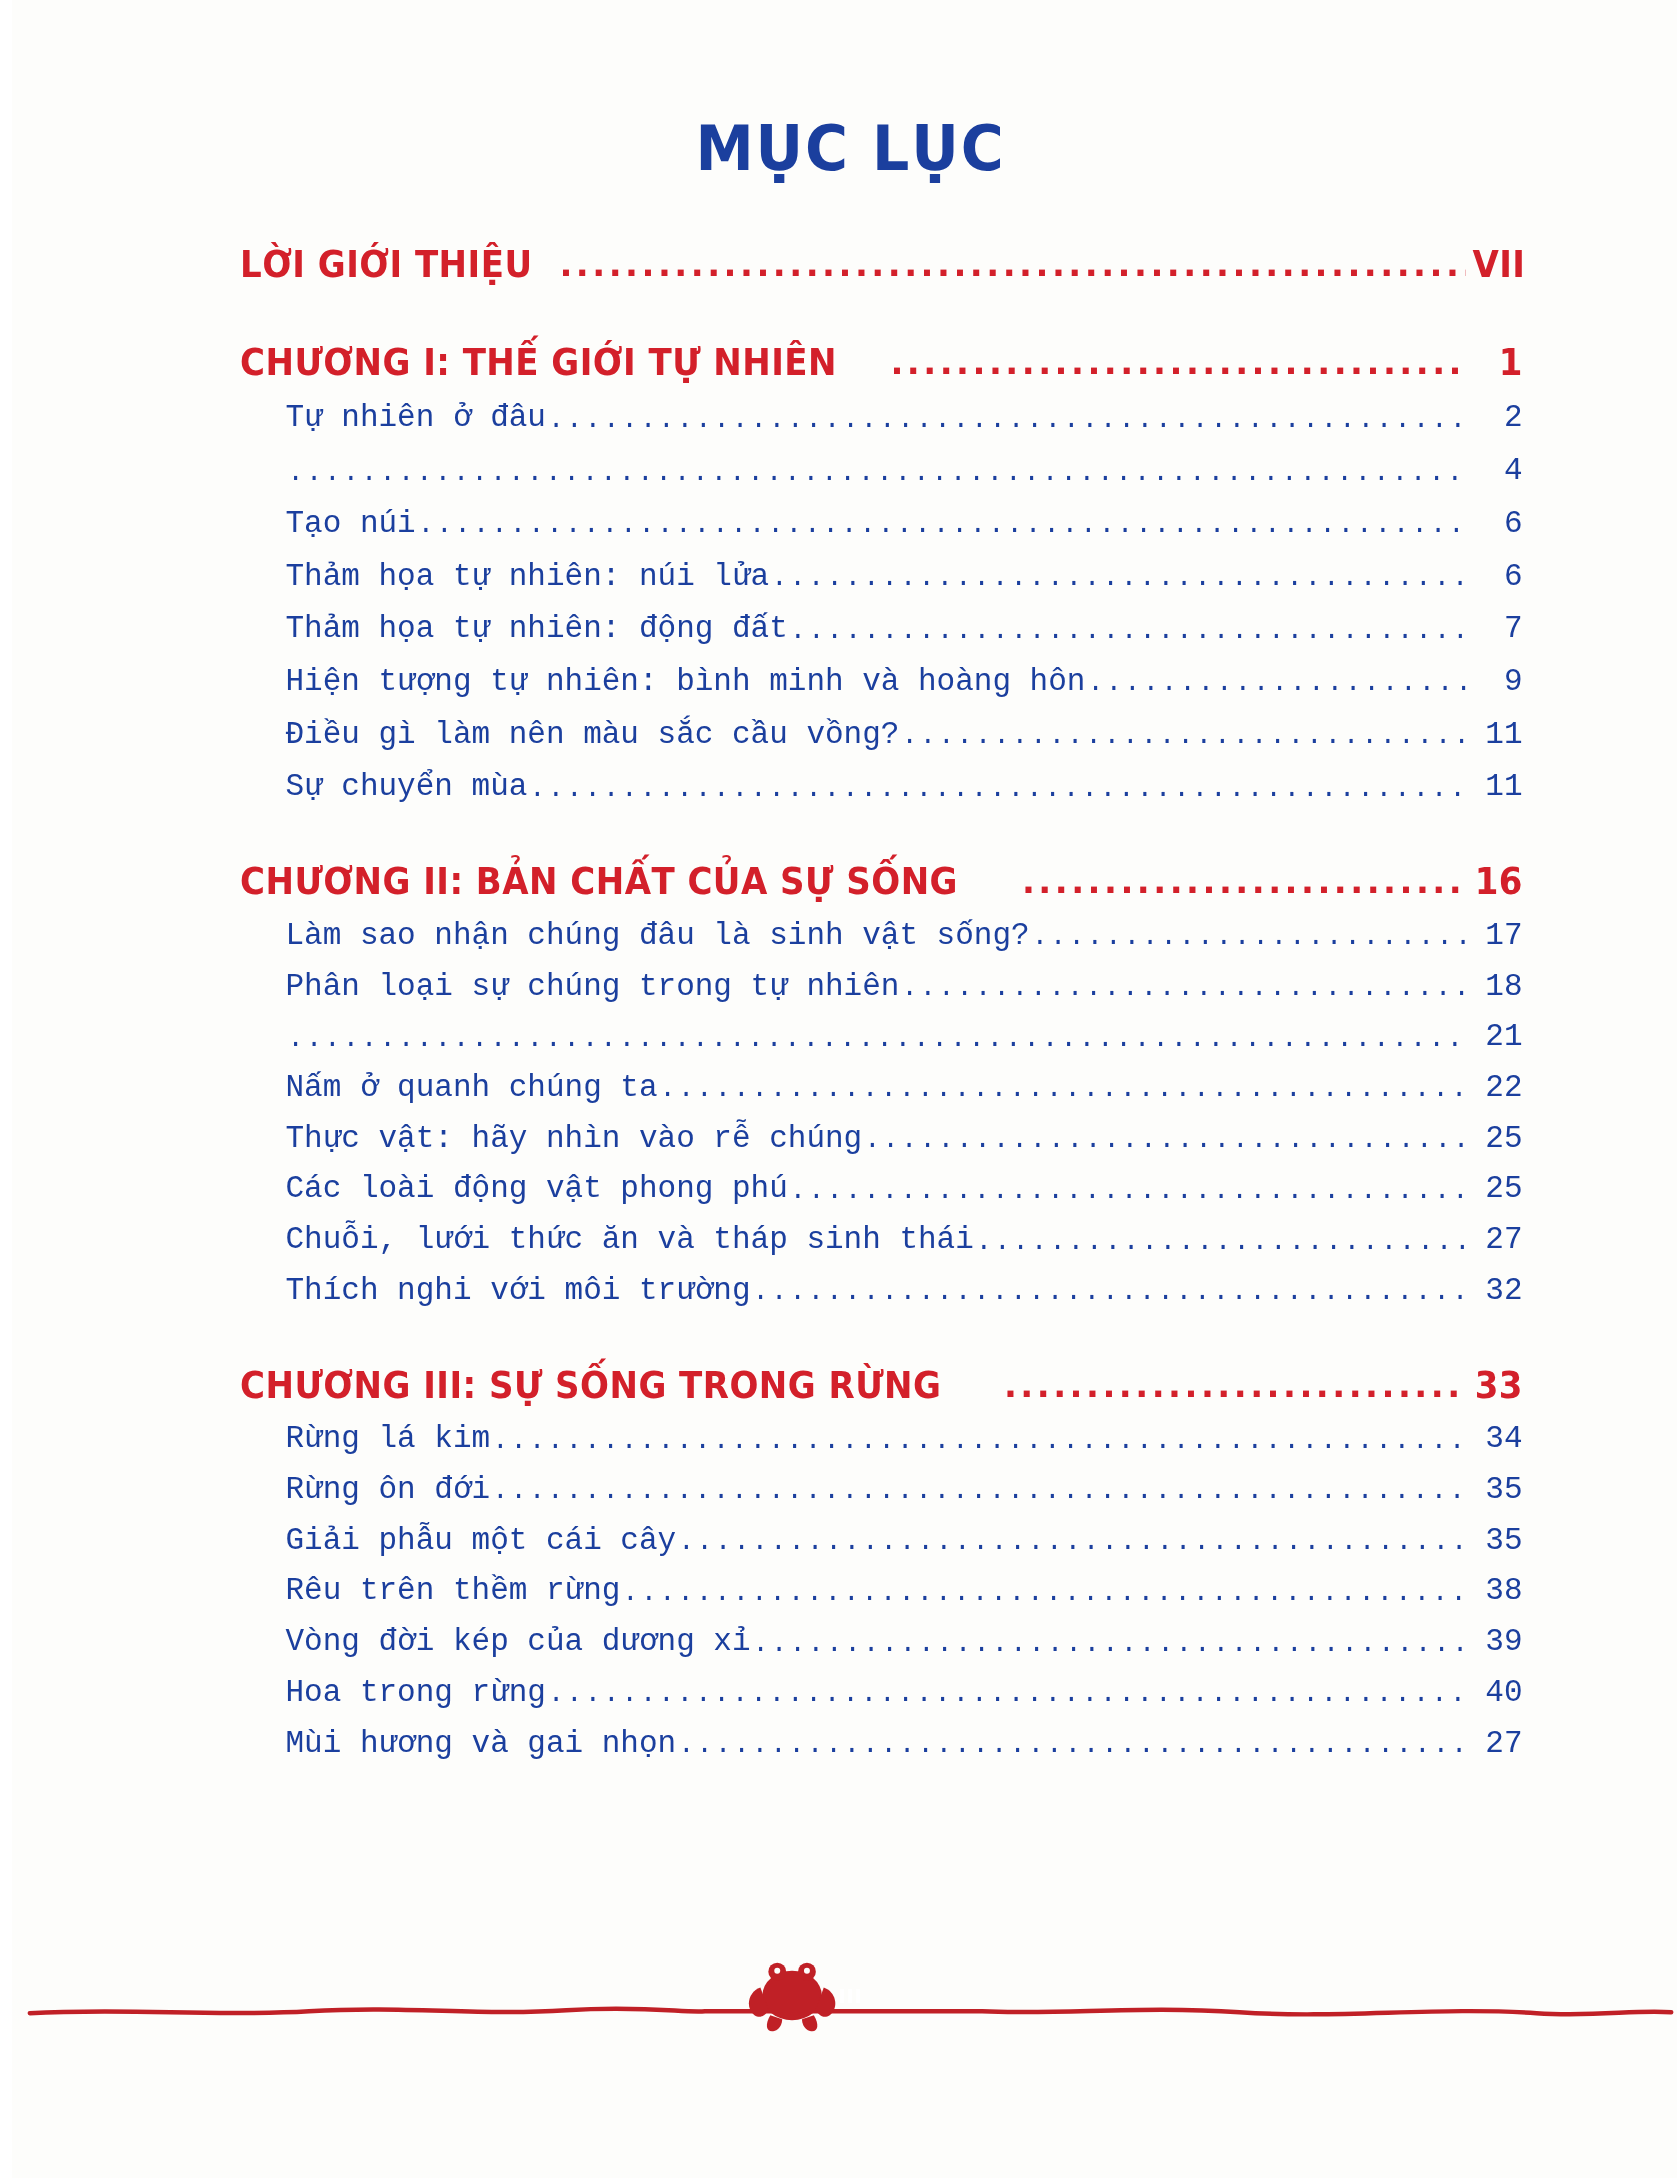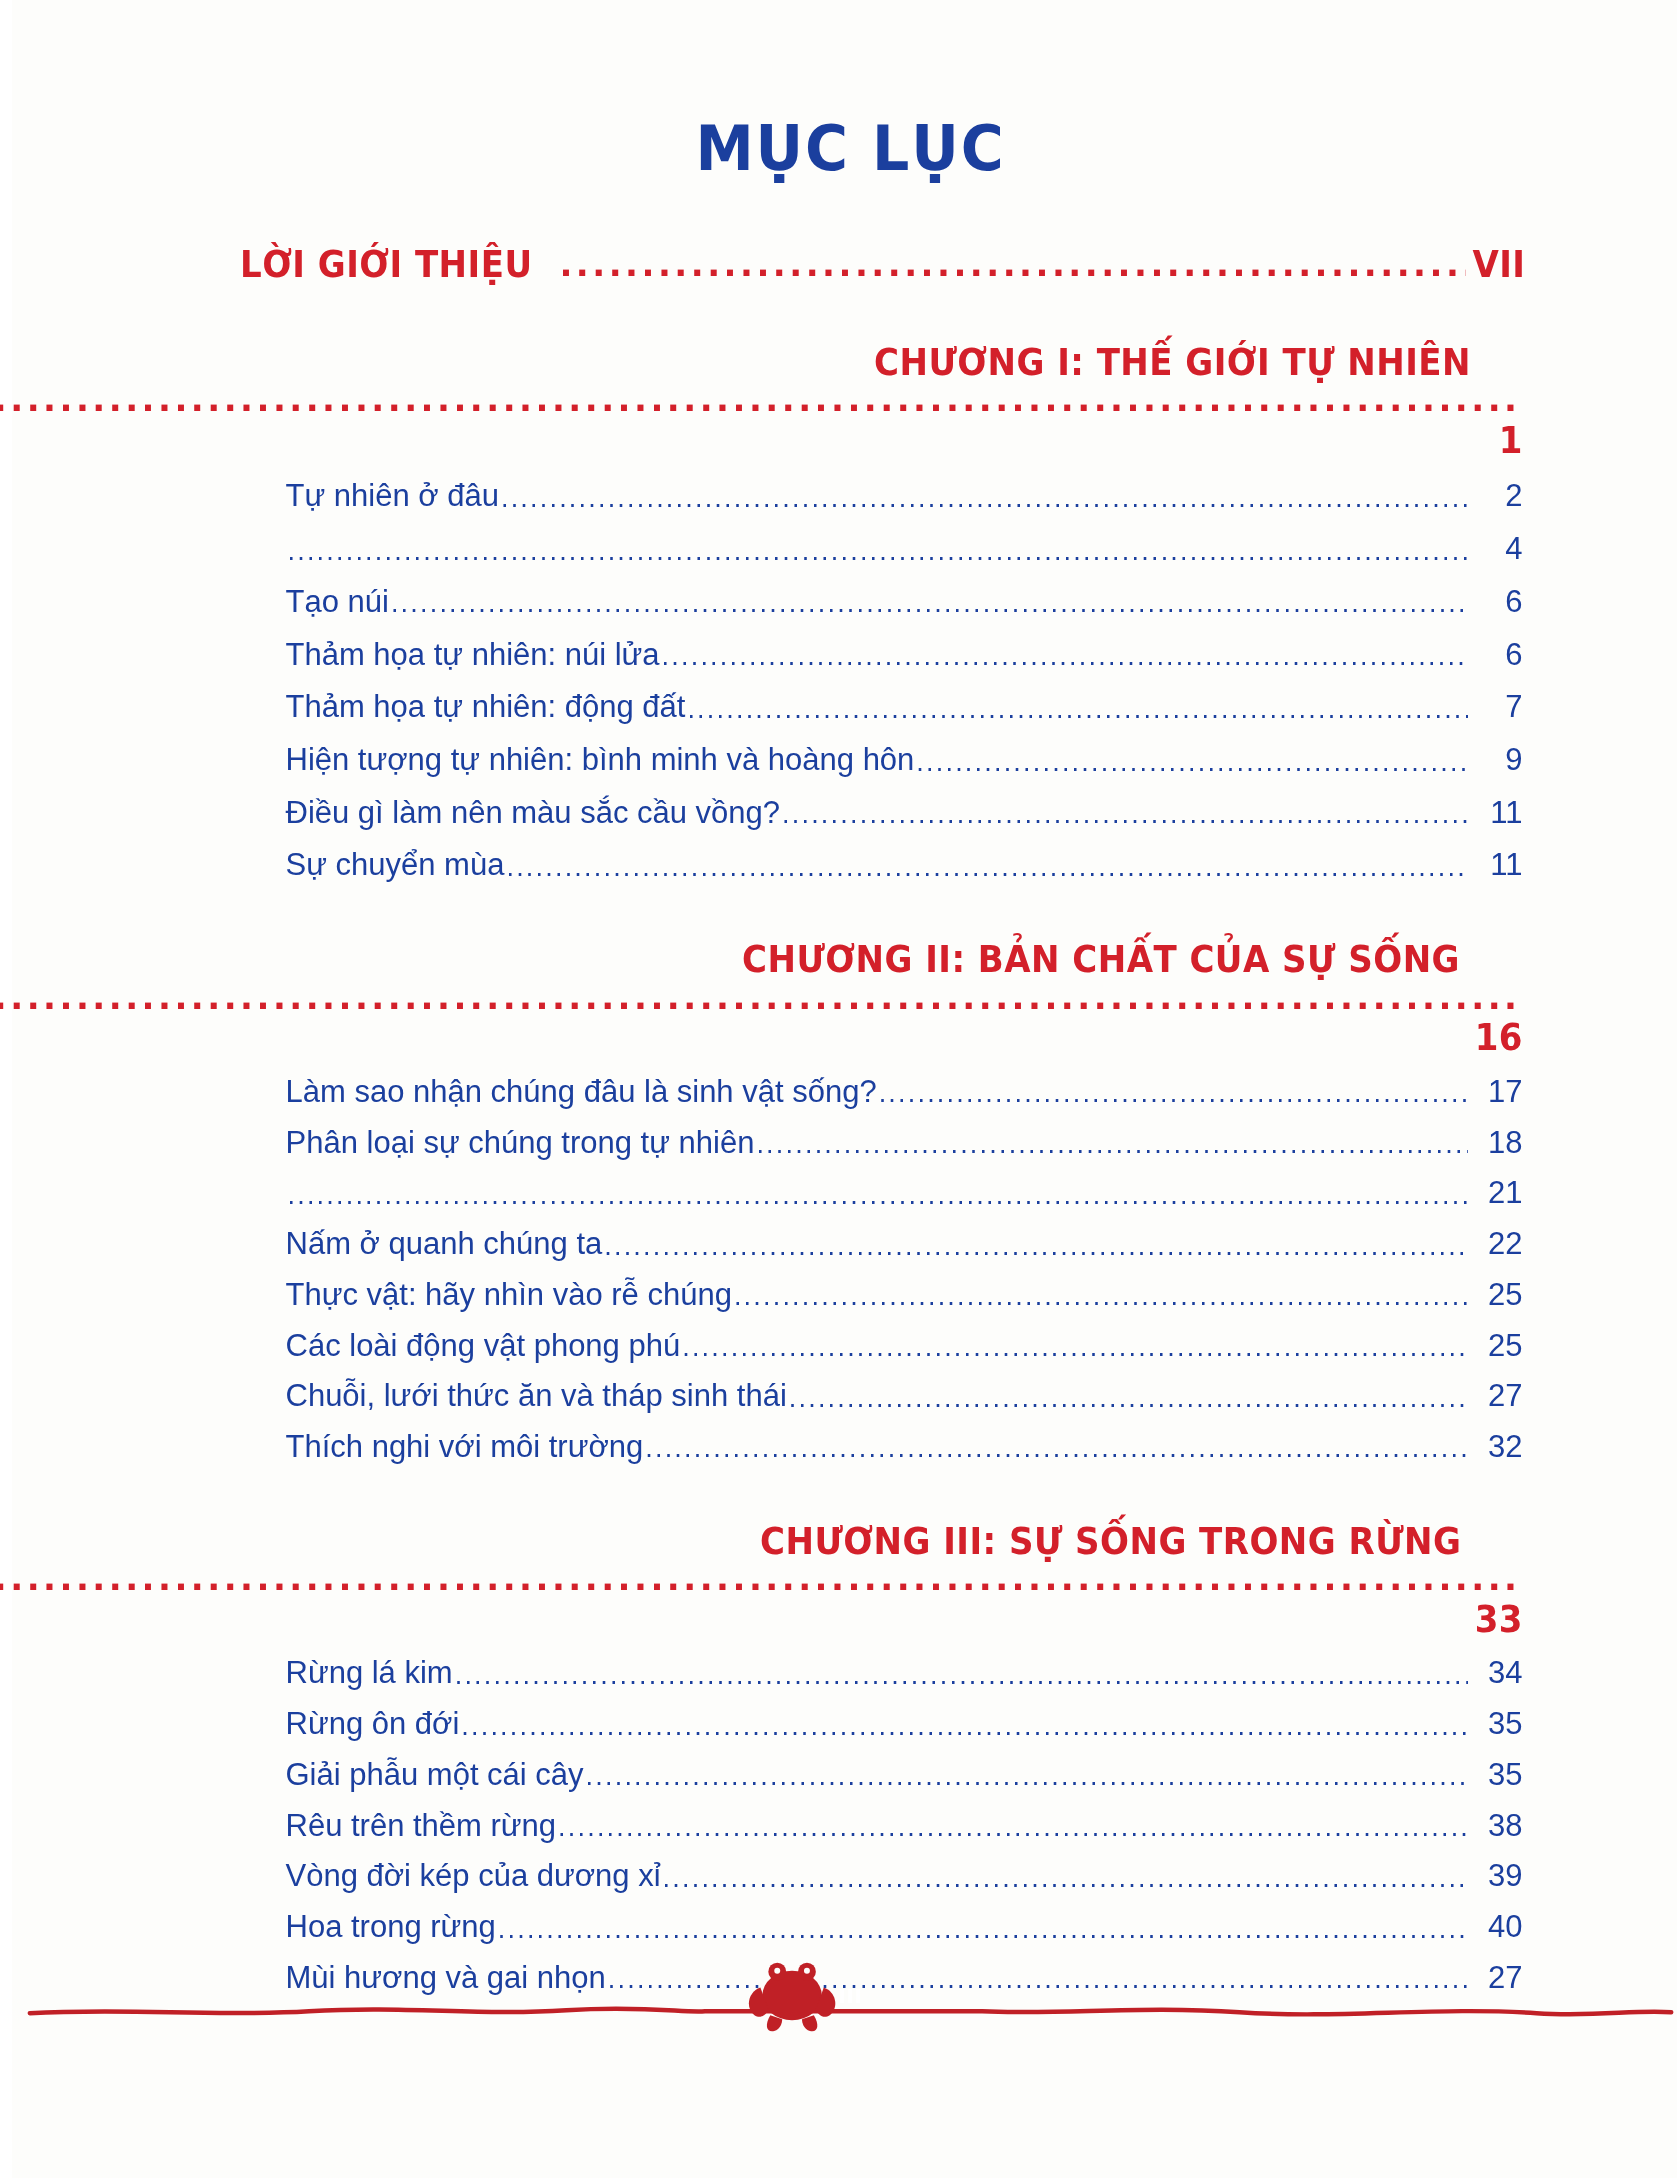--- a/index.html
+++ b/index.html
@@ -84,37 +84,37 @@
   .row.head .dots {
     font-size: 34px;
     letter-spacing: 3.5px;
     position: relative;
     bottom: 2px;
   }
 
   
   .row.sub {
     color: #1b3f9e;
-    font-family: Liberation Sans, sans-serif;
+    font-family: Liberation Mono, monospace;
     font-size: 31px;
     line-height: 1.12;
     margin-left: 46px;
     width: calc(100% - 46px);
   }
   .row.sub .dots {
     font-size: 27px;
     letter-spacing: 2.2px;
     position: relative;
     bottom: 1px;
   }
   .row.sub .page-num { min-width: 53px; }
 
   .intro-row { margin-top: 65px; }
   .chapter-block { margin-top: 0; }
-  .chapter-head { margin-top: 57px; margin-bottom: 10px; flex-direction: column; }
+  .chapter-head { margin-top: 57px; margin-bottom: 10px; }
   .sub-row { margin-top: 17px; }
   .sub-row.first { margin-top: 6px; }
 
   
   .group-1 .sub-row { margin-top: 18px; }
   .group-2 .sub-row { margin-top: 16px; }
   .group-3 .sub-row { margin-top: 16px; }
 
   
   .footer {

